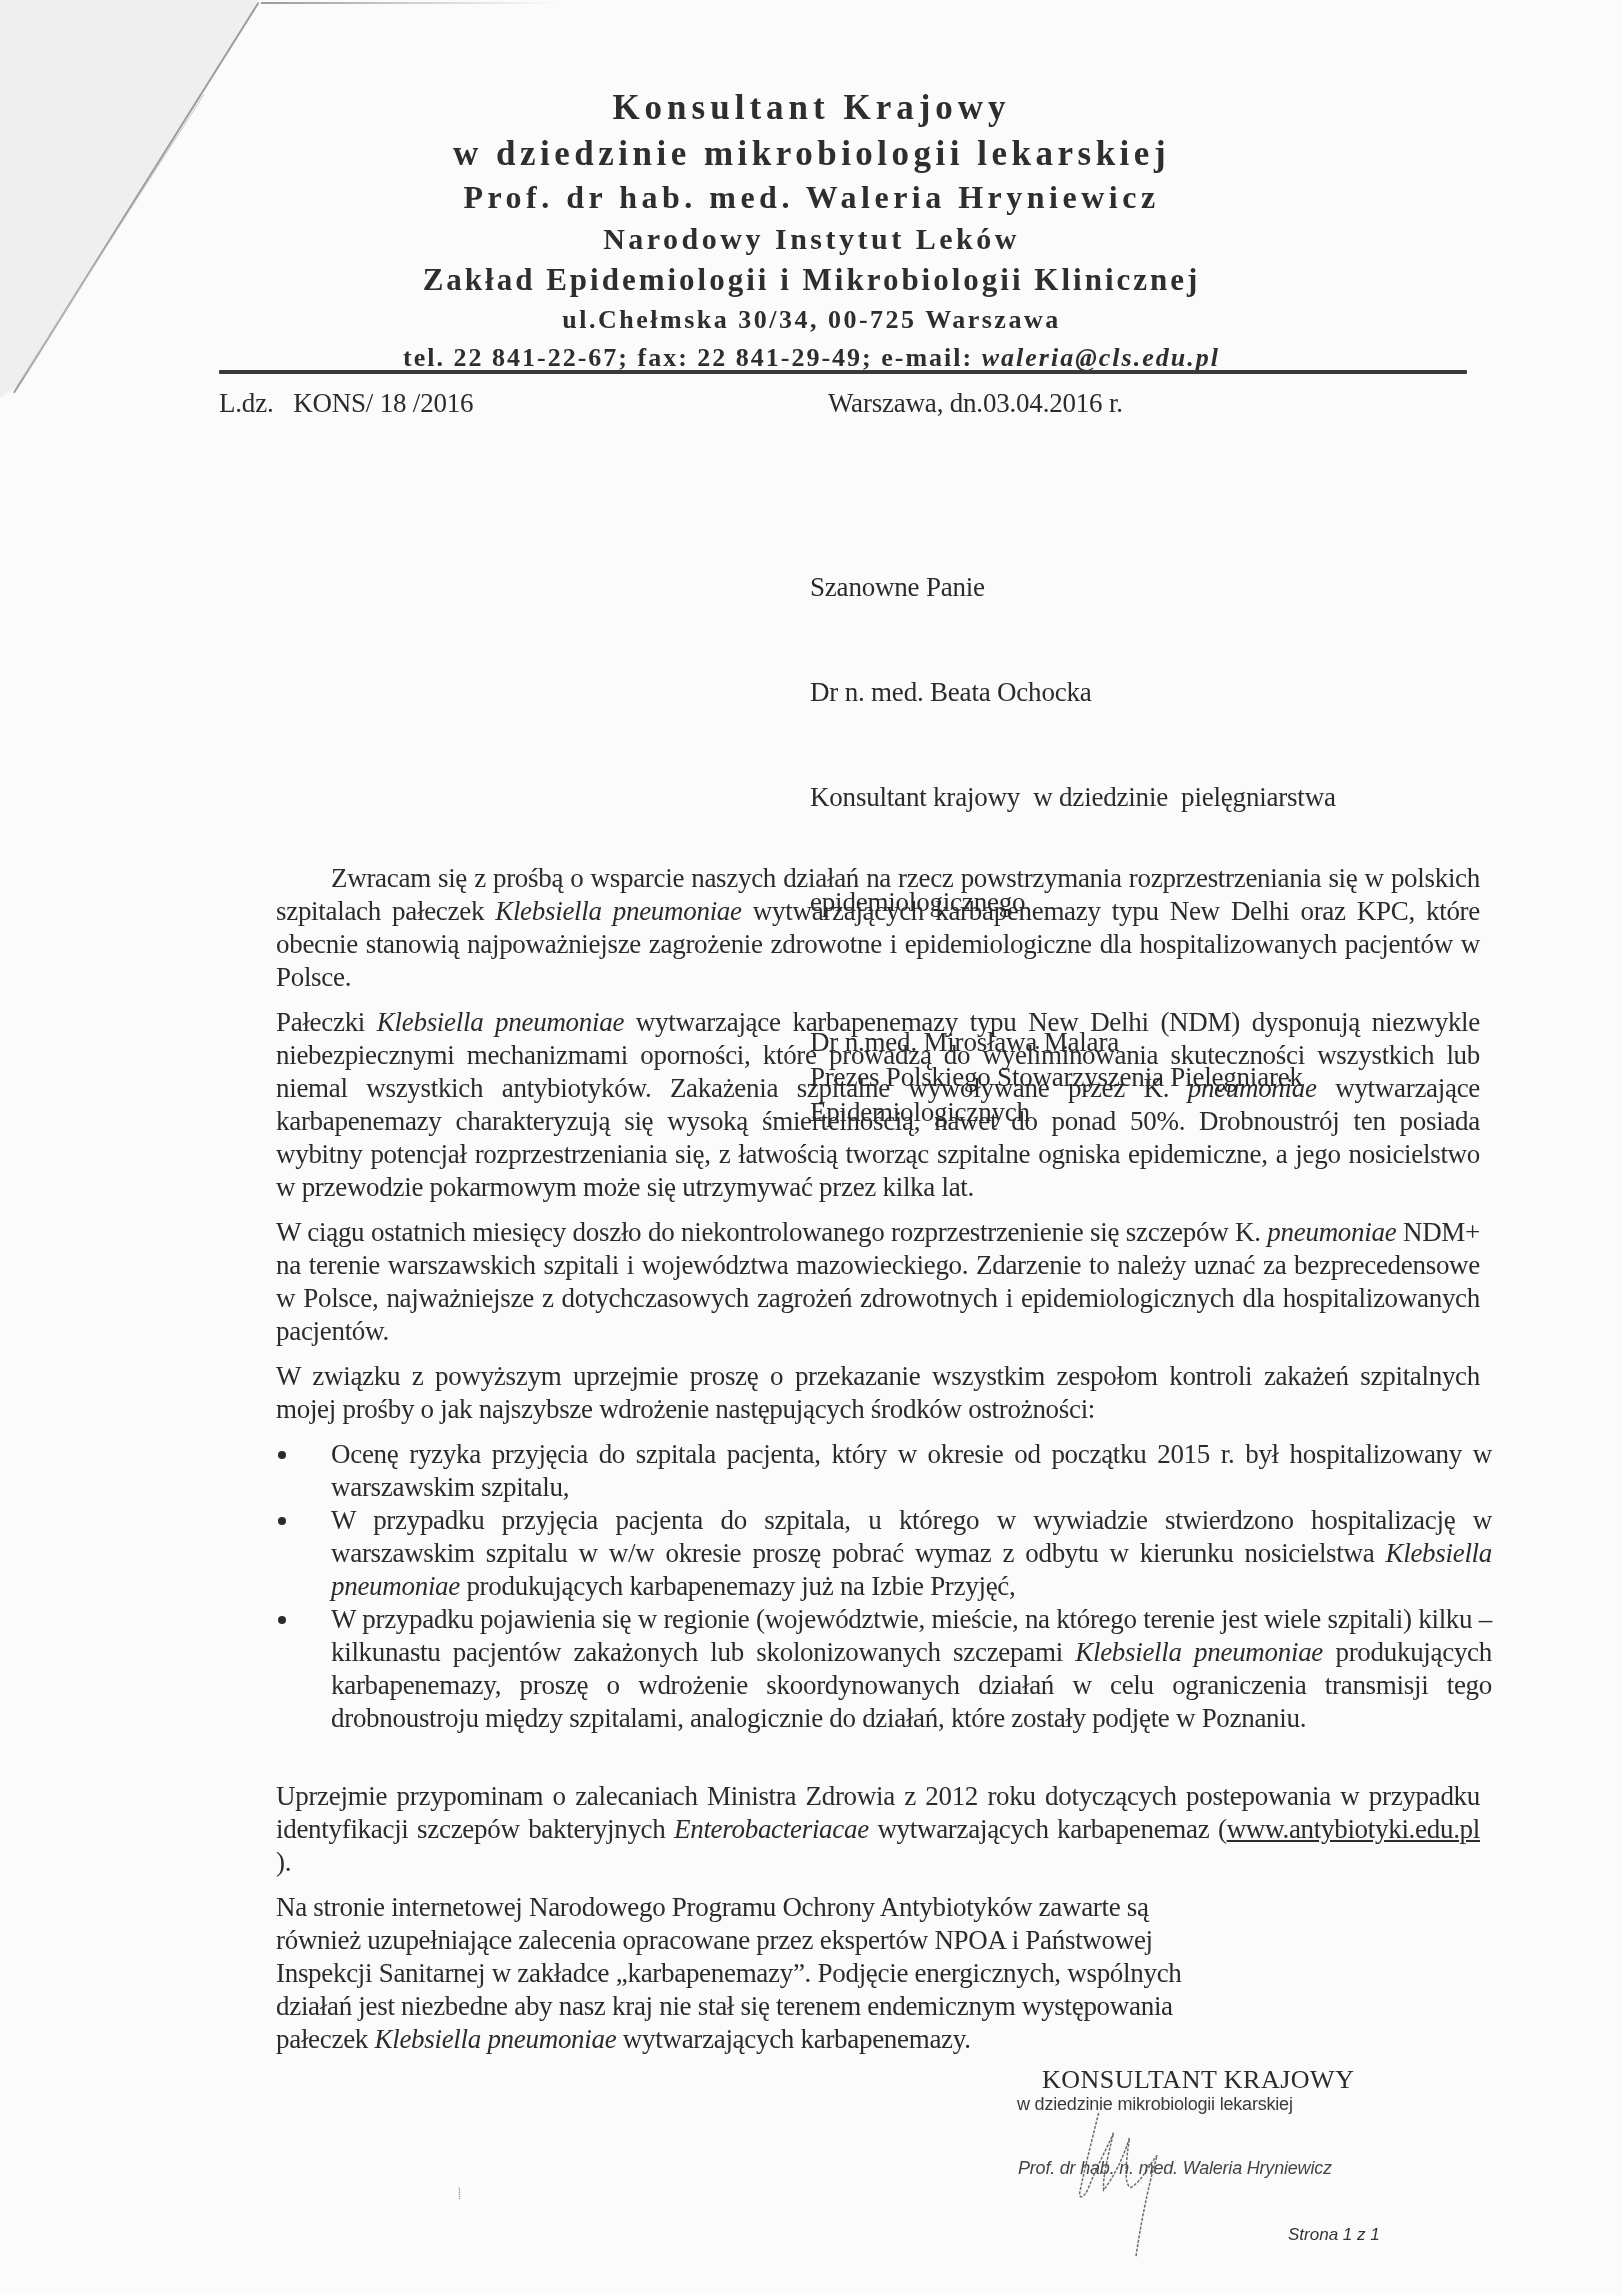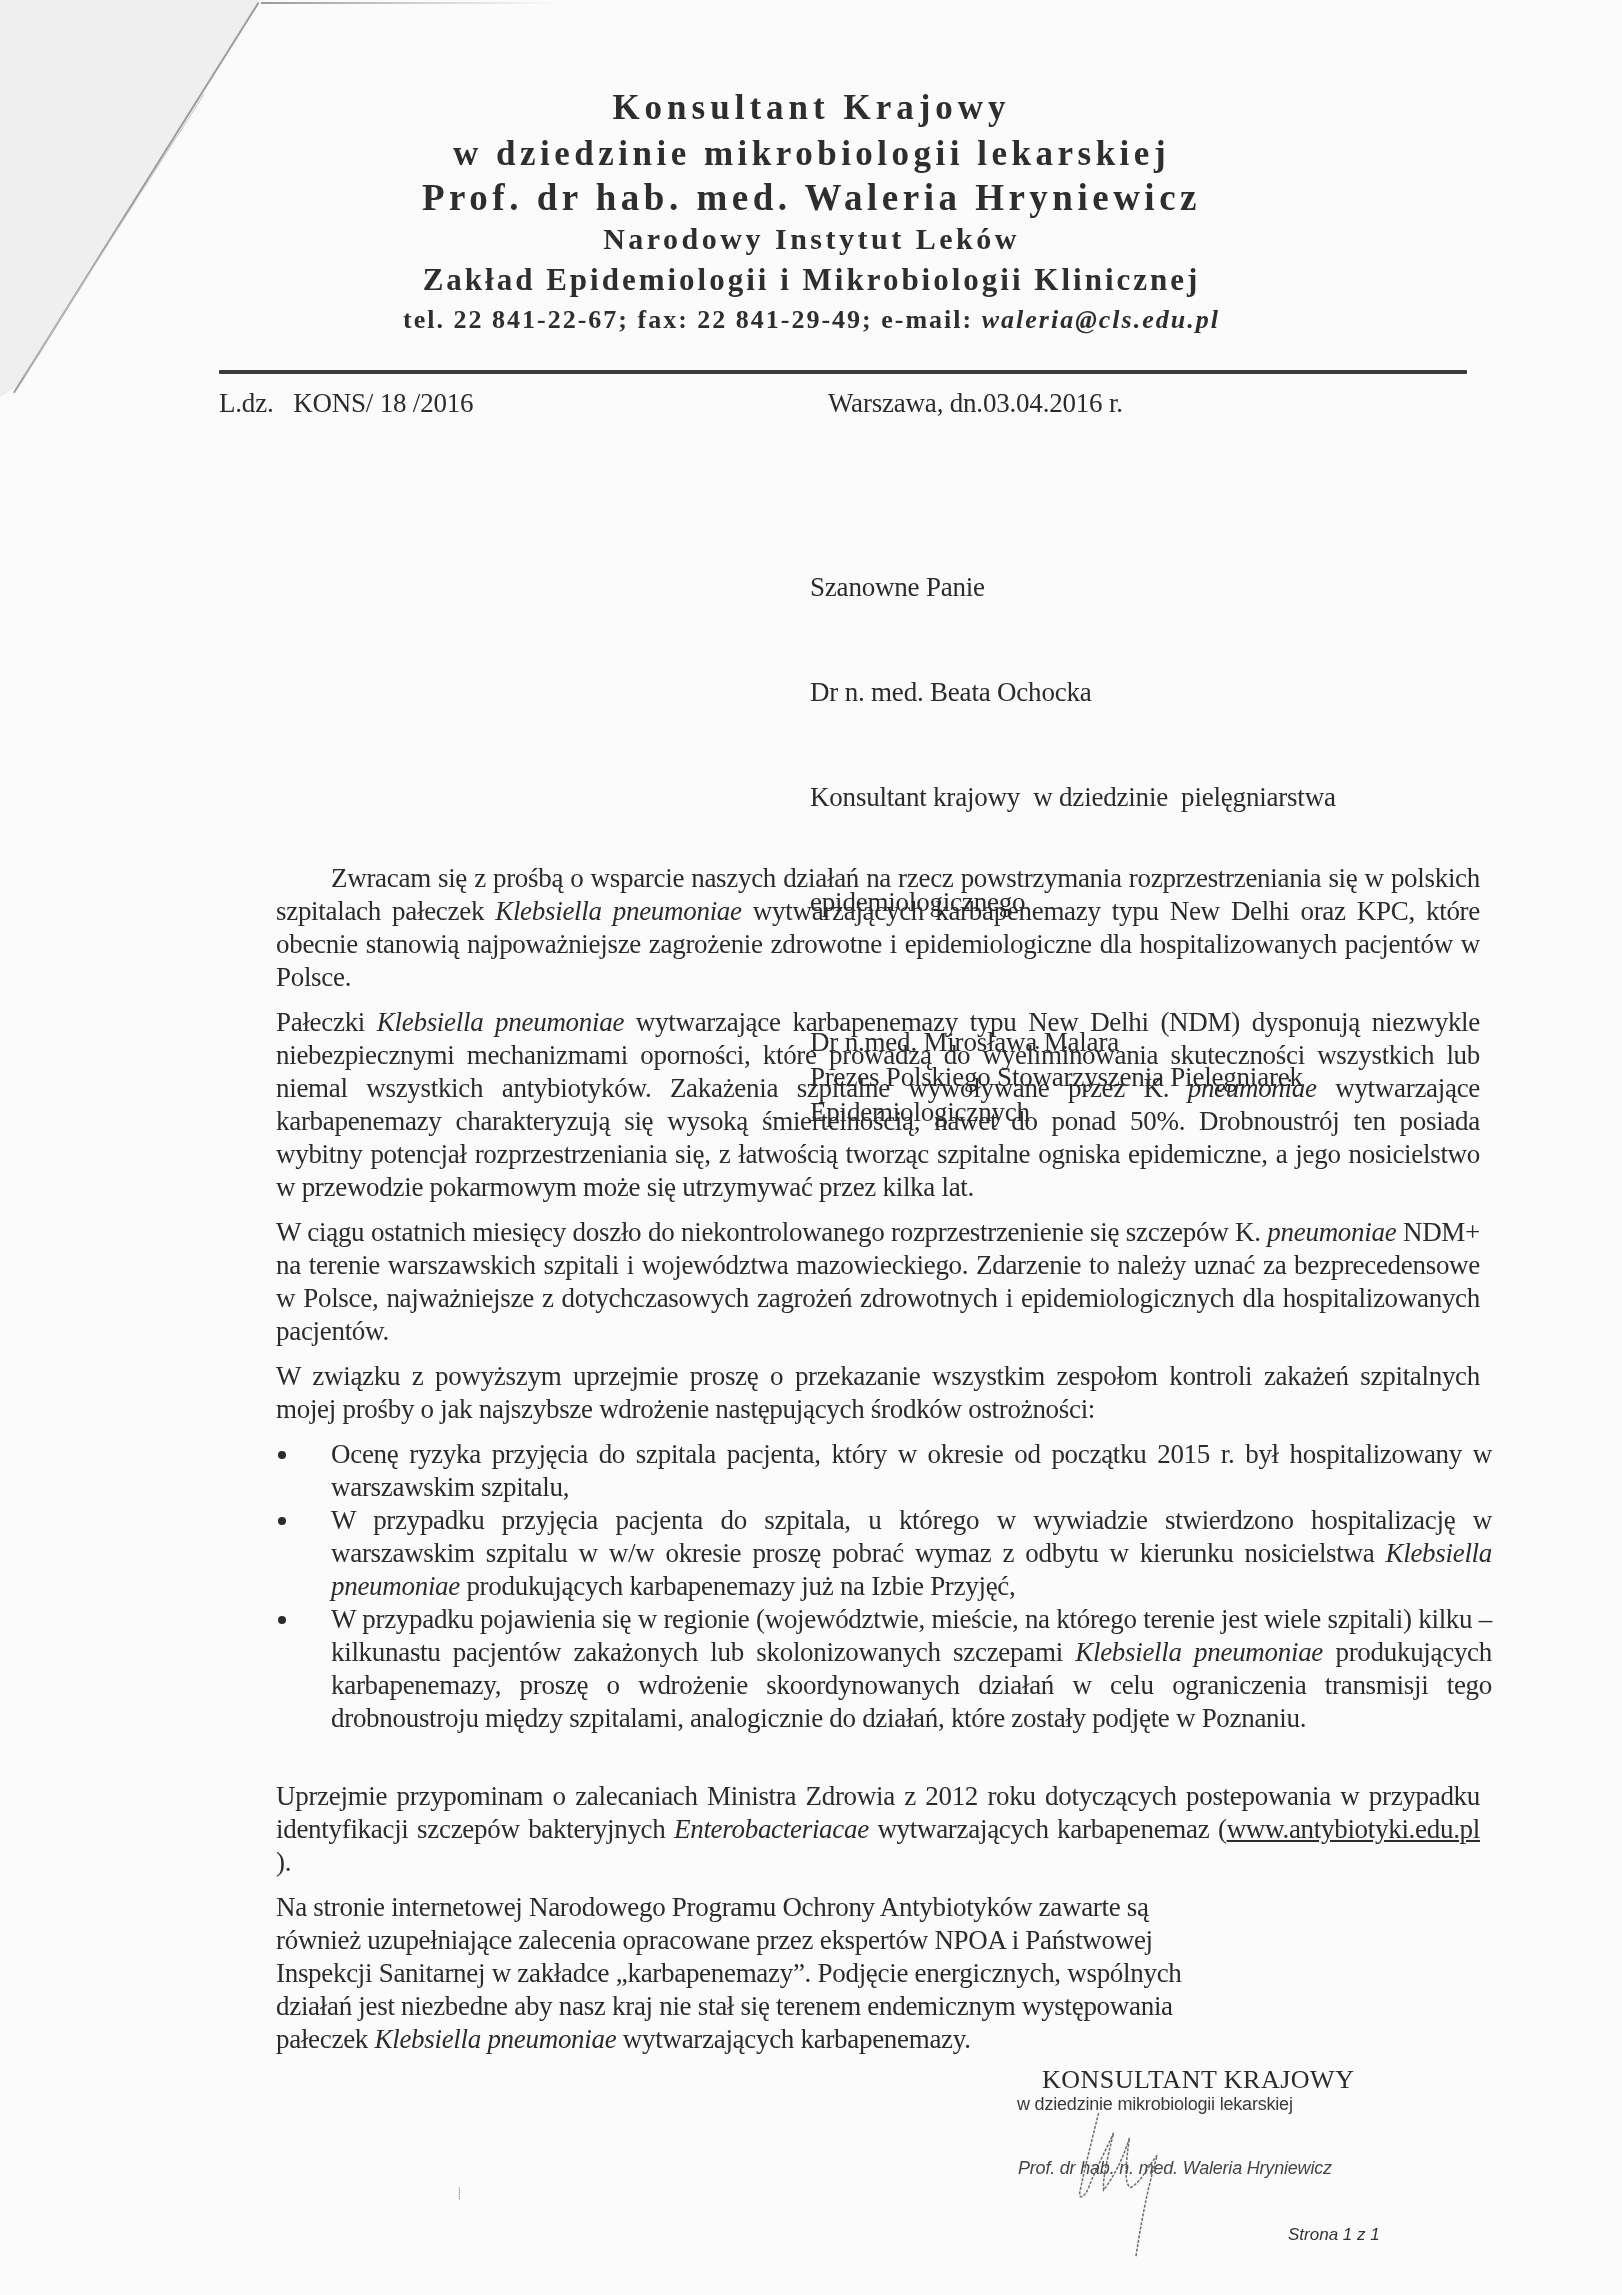--- a/index.html
+++ b/index.html
@@ -20,21 +20,21 @@
   }
   
   .letterhead {
     position: absolute; left: 0; top: 85px; width: 1623px;
     text-align: center; font-weight: bold; color: #2e2e2e;
     font-family: "Liberation Serif", "DejaVu Serif", serif;
   }
   .lh-line { display: block; white-space: nowrap; }
   .lh-1 { font-size: 35px; letter-spacing: 5px; line-height: 46px; }
   .lh-2 { font-size: 35px; letter-spacing: 4.5px; line-height: 46px; }
-  .lh-3 { font-size: 37px; letter-spacing: 4.5px; line-height: 41px; }
+  .lh-3 { font-size: 32px; letter-spacing: 4.5px; line-height: 41px; }
   .lh-4 { font-size: 30px; letter-spacing: 3.5px; line-height: 41px; }
   .lh-5 { font-size: 31px; letter-spacing: 3px; line-height: 42px; }
   .lh-6 { font-size: 26px; letter-spacing: 2.5px; line-height: 38px; }
   .lh-7 { font-size: 26px; letter-spacing: 2px; line-height: 38px; }
   .lh-7 .email { font-style: italic; margin-top: 9px; }
   .rule {
     position: absolute; left: 219px; top: 370px; width: 1248px; height: 3.5px;
     background: #3a3a3a; border-radius: 1px;
   }
   .ref-line {
@@ -106,20 +106,21 @@
   <line x1="410" y1="190" x2="45" y2="760" stroke="#c4c4c4" stroke-width="2"></line>
 </svg>
 <div class="top-edge"></div>
 
 <div class="letterhead">
   <span class="lh-line lh-1">Konsultant Krajowy</span>
   <span class="lh-line lh-2">w dziedzinie mikrobiologii lekarskiej</span>
   <span class="lh-line lh-3">Prof. dr hab. med. Waleria Hryniewicz</span>
   <span class="lh-line lh-4">Narodowy Instytut Leków</span>
   <span class="lh-line lh-5">Zakład Epidemiologii i Mikrobiologii Klinicznej</span>
+  <span class="lh-line lh-6">ul.Chełmska 30/34, 00-725 Warszawa</span>
   <span class="lh-line lh-7"><span>tel. 22 841-22-67; fax: 22 841-29-49; e-mail: </span><span class="email">waleria@cls.edu.pl</span></span>
 </div>
 <div class="rule"></div>
 
 <div class="ref-line ref-left" style="white-space:pre">L.dz.   KONS/ 18 /2016</div>
 <div class="ref-line ref-right">Warszawa, dn.03.04.2016 r.</div>
 
 <div class="recipients">
   <div class="recipient-block" style="white-space:pre">
     <span class="recipient-line">Szanowne Panie</span>

